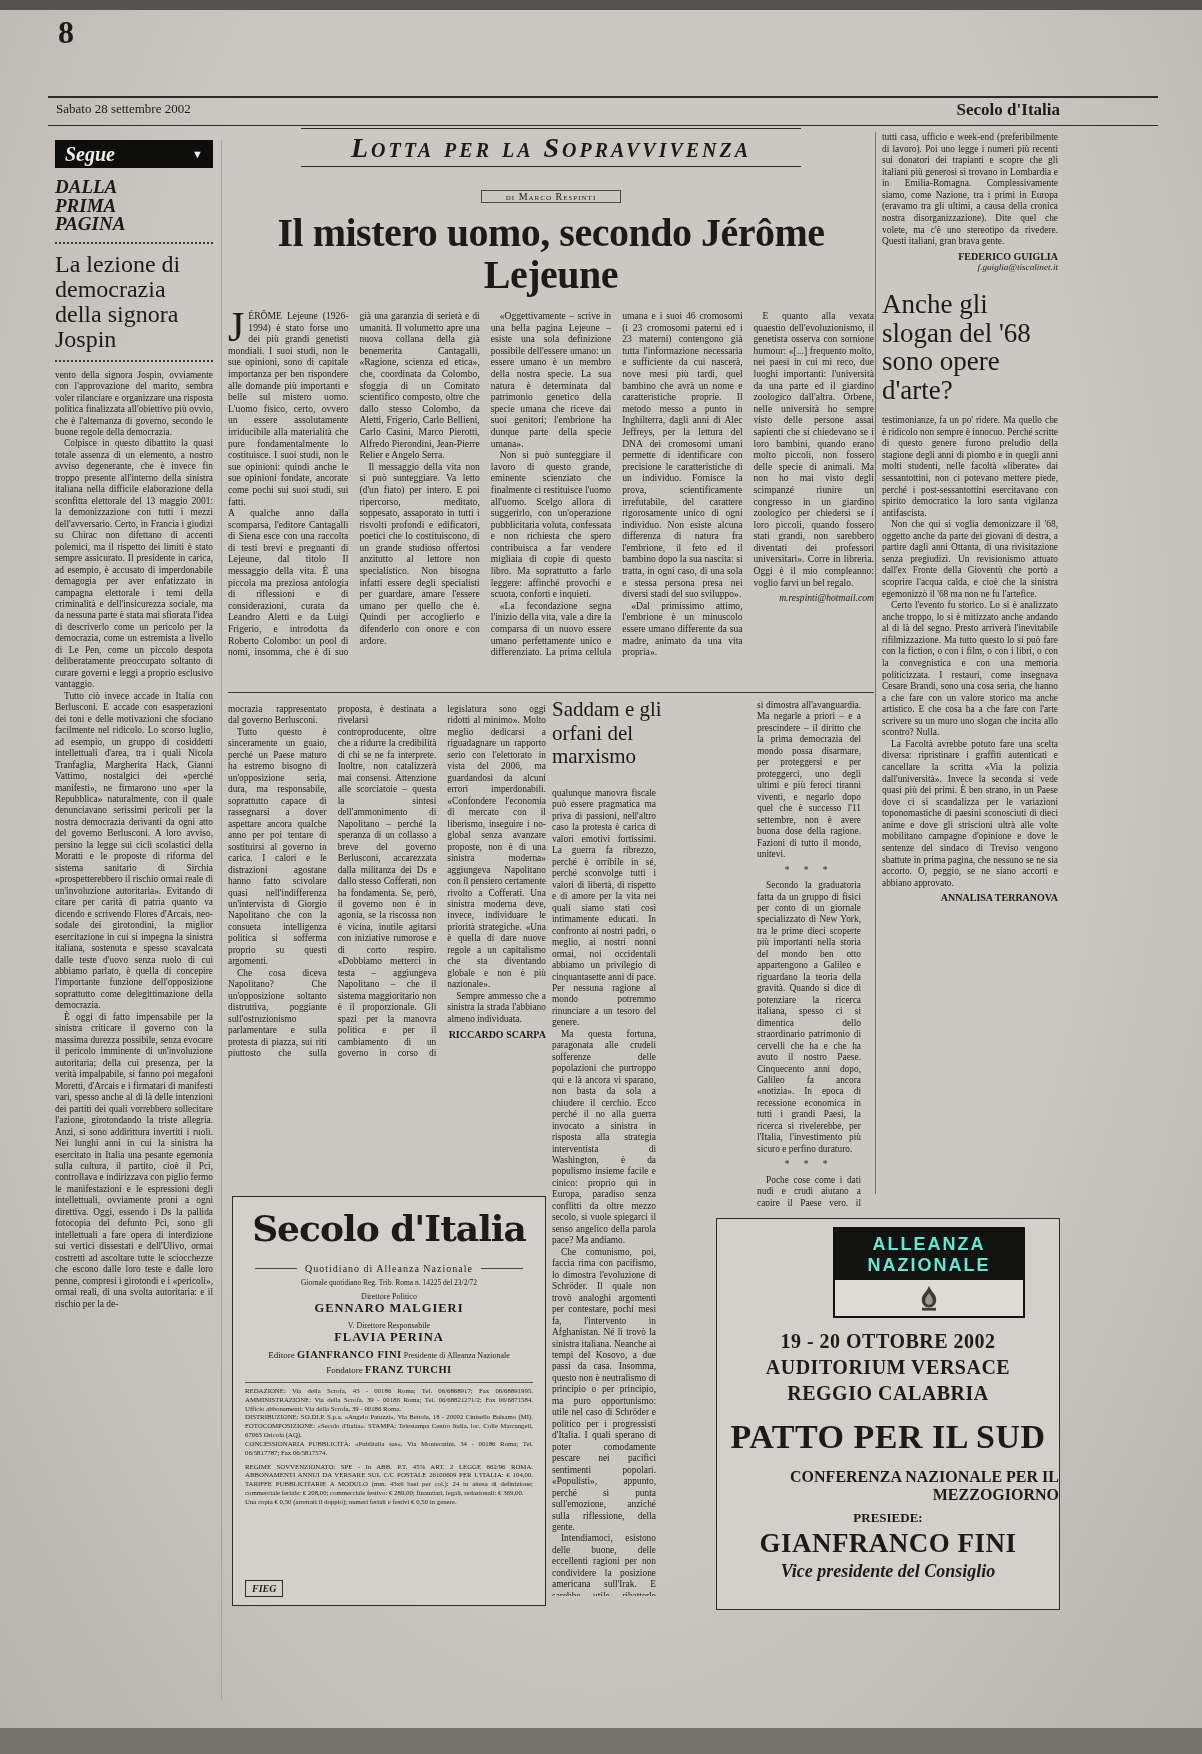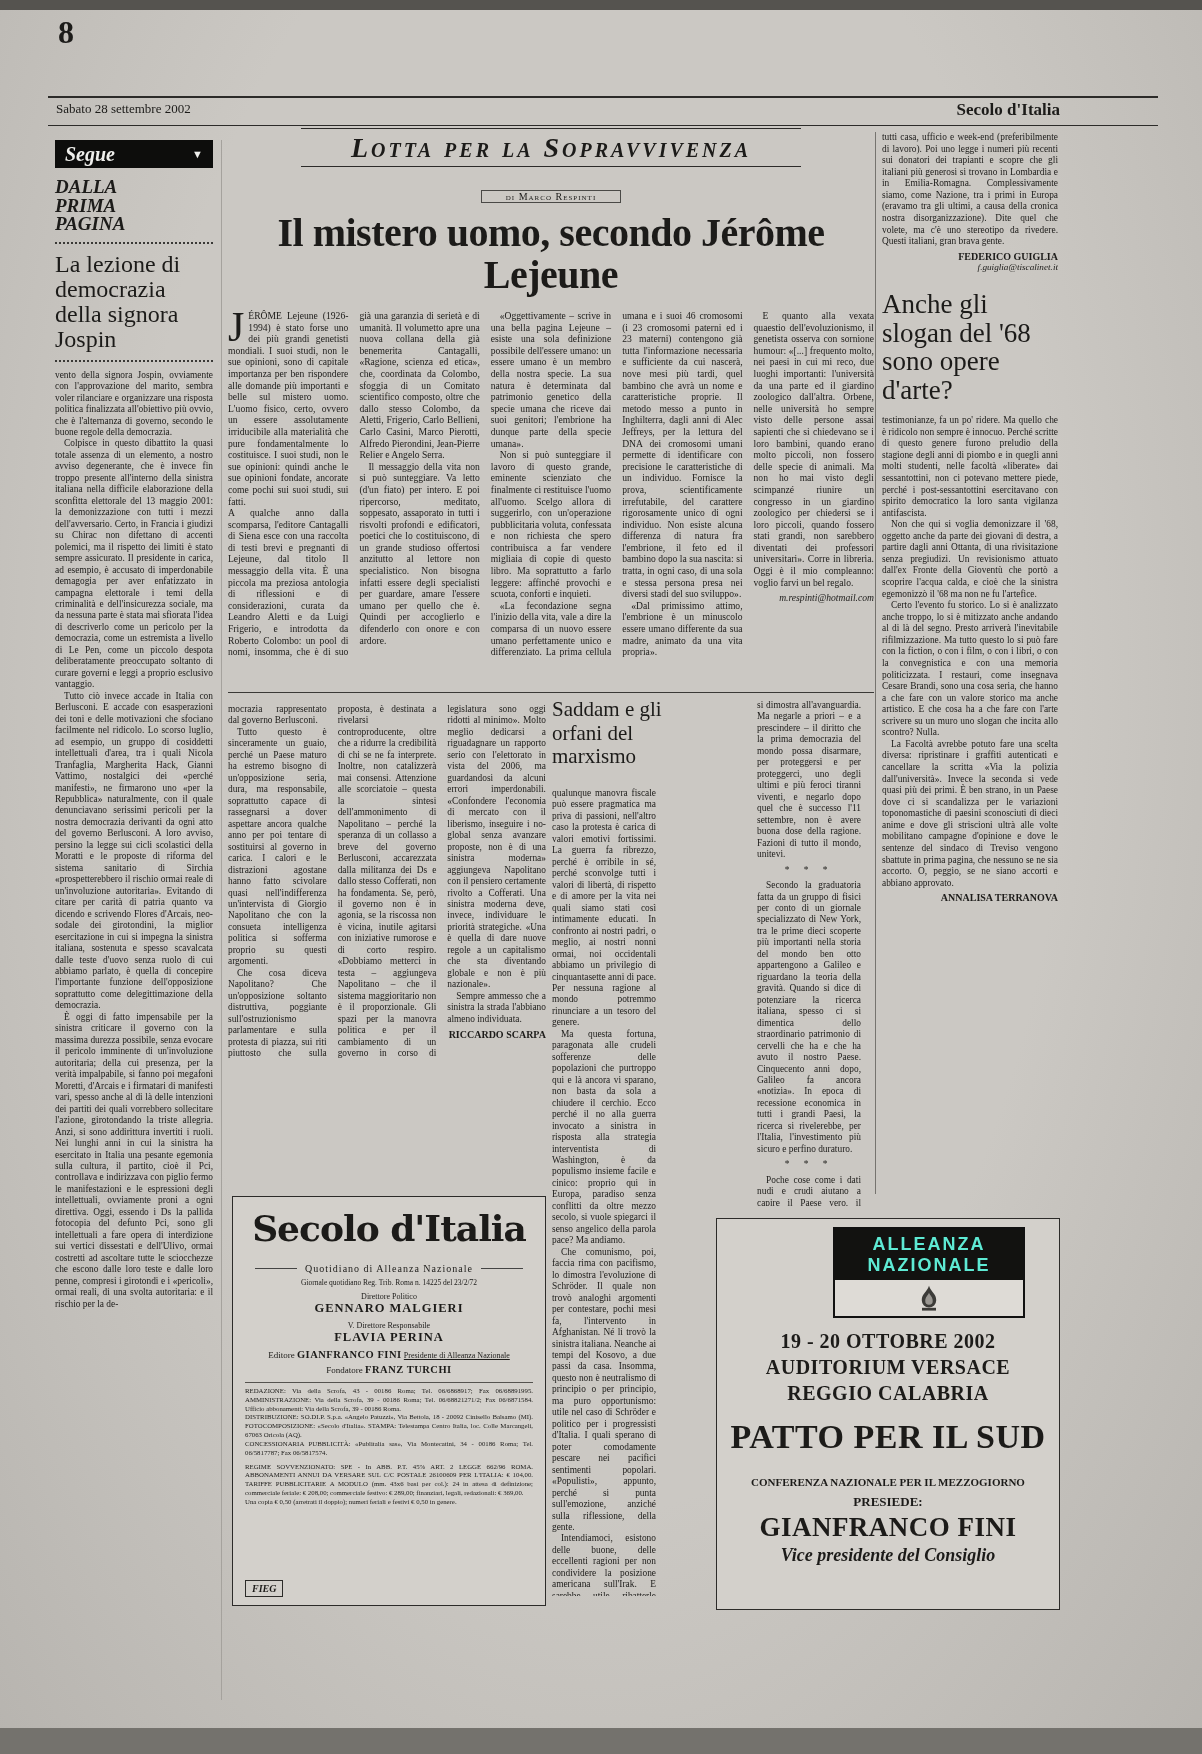--- a/index.html
+++ b/index.html
@@ -72,41 +72,41 @@
   
   .gerenza{position:absolute;left:232px;top:1196px;width:314px;height:410px;border:1px solid #2c2b29;
     background:#d3d0cb;box-sizing:border-box;padding:10px 12px;text-align:center;}
   .g-logo{font-family:"DejaVu Serif",serif;font-size:36px;font-weight:bold;letter-spacing:-1px;}
   .g-sub{display:flex;align-items:center;justify-content:center;gap:8px;font-size:10px;letter-spacing:1px;margin-top:14px;}
   .g-line{display:inline-block;width:42px;height:1px;background:#444;}
   .g-reg{font-size:7.5px;margin-top:4px;}
   .g-role{margin-top:5px;}
   .g-role-label{font-size:8px;}
   .g-role-name{font-size:12.5px;font-weight:bold;letter-spacing:1px;}
-  .g-editor-note{font-size:8px;text-decoration:underline;}
+  .g-editor-note{font-size:8px;}
   .g-inline{font-size:9px;margin-top:4px;}
   .g-inline b{font-size:10.5px;letter-spacing:0.5px;}
   .g-fine{border-top:1px solid #55534f;margin-top:7px;padding-top:4px;font-size:6.8px;line-height:1.3;text-align:justify;}
   .g-fine p{text-indent:0;}
   .g-abb{margin-top:5px;font-size:6.8px;line-height:1.3;text-align:justify;}
   .g-abb p{text-indent:0;}
   .fieg{position:absolute;left:12px;bottom:8px;border:1px solid #2c2b29;padding:2px 6px;
     font-size:10px;font-weight:bold;font-style:italic;}
 
   
   .adbox{position:absolute;left:716px;top:1218px;width:344px;height:392px;border:1px solid #2c2b29;
     background:#d3d0cb;box-sizing:border-box;text-align:center;padding-top:8px;}
   .an-logo{width:188px;margin-left:116px;border:2px solid #111;}
   .an-top{background:#121210;color:#5eead4;font-weight:bold;font-size:18px;letter-spacing:2px;
     padding:5px 0;line-height:1.15;font-family:"Liberation Sans",sans-serif;}
   .an-bottom{background:#dedbd6;height:36px;display:flex;align-items:center;justify-content:center;}
   .ad-date,.ad-venue,.ad-city{font-size:20px;font-weight:bold;letter-spacing:0.5px;line-height:1.3;}
   .ad-date{margin-top:10px;}
   .ad-title{font-size:34px;font-weight:bold;margin-top:12px;letter-spacing:0.5px;}
-  .ad-sub{font-size:11px;font-weight:bold;margin-top:20px;}
+  .ad-sub{font-size:16px;font-weight:bold;margin-top:12px;text-align:right;}
   .ad-presiede{font-size:13px;font-weight:bold;margin-top:6px;}
   .ad-fini{font-size:27px;font-weight:bold;margin-top:2px;letter-spacing:0.5px;}
   .ad-role{font-size:18px;font-weight:bold;font-style:italic;margin-top:2px;}
 </style>
 </head>
 <body>
 
 <div class="paper">
   <div class="strip-top"></div>
   <div class="strip-bottom"></div>

